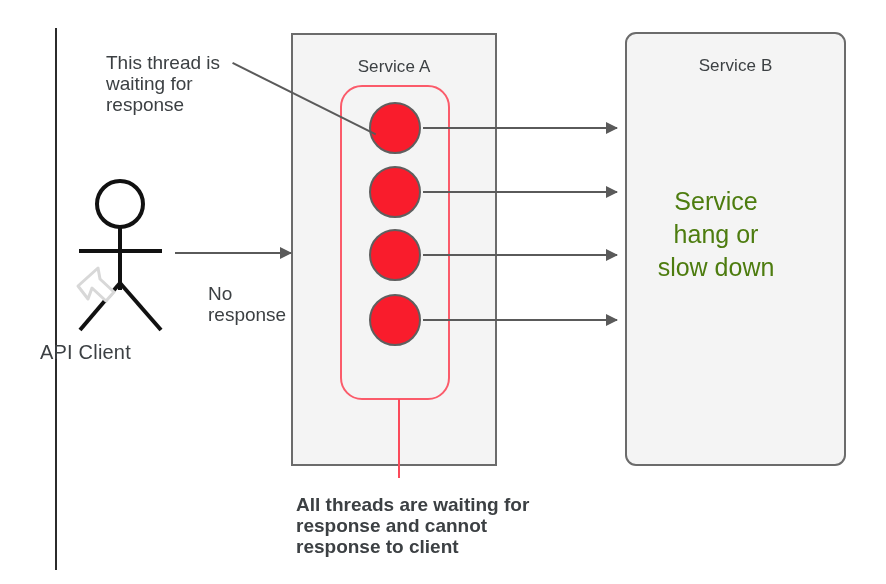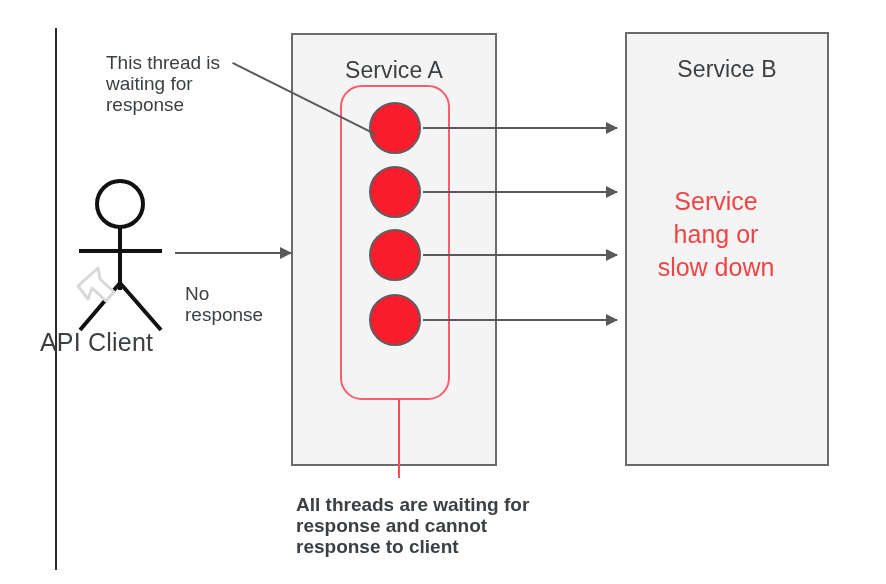--- a/index.html
+++ b/index.html
@@ -28,29 +28,29 @@
     background: #2b2b2b;
   }
 
   
   .svc-box {
     background: #f4f4f4;
     border: 2px solid #6b6b6b;
     box-sizing: border-box;
   }
   #svc-a-box { left: 291px; top: 33px; width: 206px; height: 433px; }
-  #svc-b-box { left: 625px; top: 32px; width: 204px; height: 434px; }
+  #svc-b-box { left: 625px; top: 32px; width: 221px; height: 434px; border-radius: 11px; }
 
   .svc-title {
     position: absolute;
     left: 0;
     right: 0;
     top: 22px;
     text-align: center;
-    font-size: 23px;
+    font-size: 17px;
     color: #3c4043;
     letter-spacing: 0.1px;
   }
 
   
   #thread-pool {
     left: 340px;
     top: 85px;
     width: 110px;
     height: 315px;
@@ -138,39 +138,39 @@
   }
 
   
   .note {
     font-size: 19px;
     line-height: 21px;
     color: #3c4043;
     white-space: pre-line;
   }
   #note-thread   { left: 106px; top: 52px;  width: 140px; }
-  #note-no-resp  { left: 185px; top: 283px; width: 120px; }
+  #note-no-resp  { left: 208px; top: 283px; width: 120px; }
   #note-bottom   { left: 296px; top: 494px; width: 260px; font-weight: bold; }
 
   #svc-b-status {
     left: 628px;
     top: 185px;
     width: 176px;
     text-align: center;
     font-size: 25px;
     line-height: 33px;
-    color: #ef4444;
+    color: #4d7c0f;
     white-space: pre-line;
   }
 
   
   #api-client-label {
     left: 40px;
-    top: 328px;
-    font-size: 25px;
+    top: 341px;
+    font-size: 20px;
     color: #3c4043;
     letter-spacing: 0.2px;
   }
   #stick-figure { left: 72px; top: 178px; width: 120px; height: 155px; }
   #cursor-glyph { left: 72px; top: 258px; width: 48px; height: 60px; }
 </style>
 </head>
 <body>
 
 <div id="canvas">

